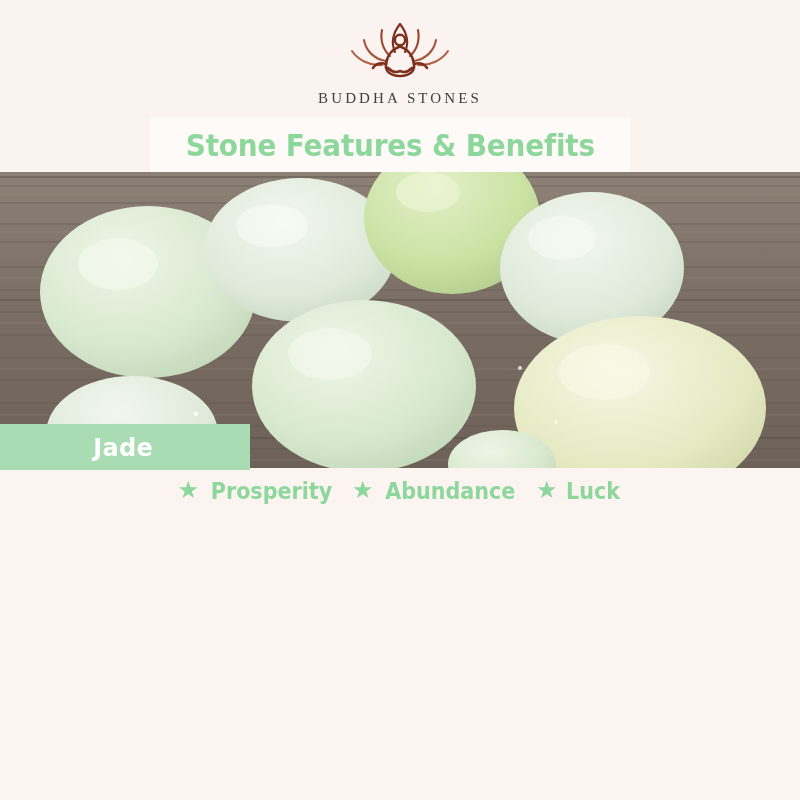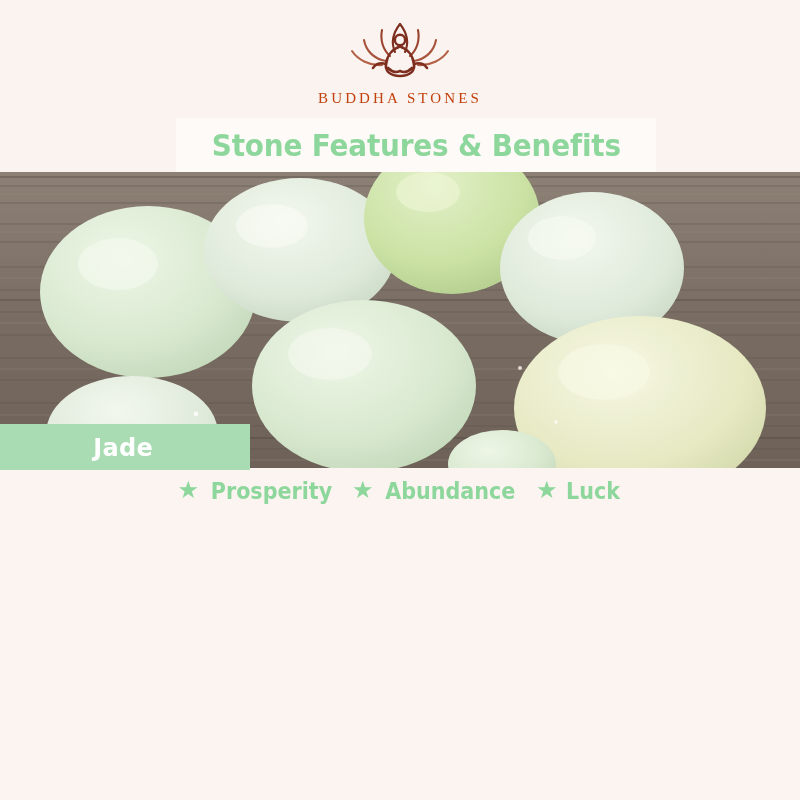--- a/index.html
+++ b/index.html
@@ -36,26 +36,26 @@
     position:absolute; top:0; left:0; width:800px; height:172px;
     background:#faf3ef;
     display:flex; flex-direction:column;
     align-items:center; justify-content:flex-start;
     padding-top:18px;
   }
   #logo-mark { width:116px; height:66px; display:block; }
   #logo-wordmark {
     font-family:"Liberation Serif", serif;
     font-size:15px; letter-spacing:3.1px;
-    color:#c2410c; margin-top:6px; white-space:nowrap;
+    color:#404040; margin-top:6px; white-space:nowrap;
   }
 
   
   #title-banner {
-    position:absolute; top:118px; left:176px;
+    position:absolute; top:118px; left:150px;
     width:480px; height:54px;
     background:#fdfaf7;
     display:flex; align-items:center; justify-content:center;
     z-index:6;
   }
   #page-title {
     font-family:"DejaVu Sans", sans-serif;
     font-weight:bold;
     font-size:31px;
     color:#8ed79c;

